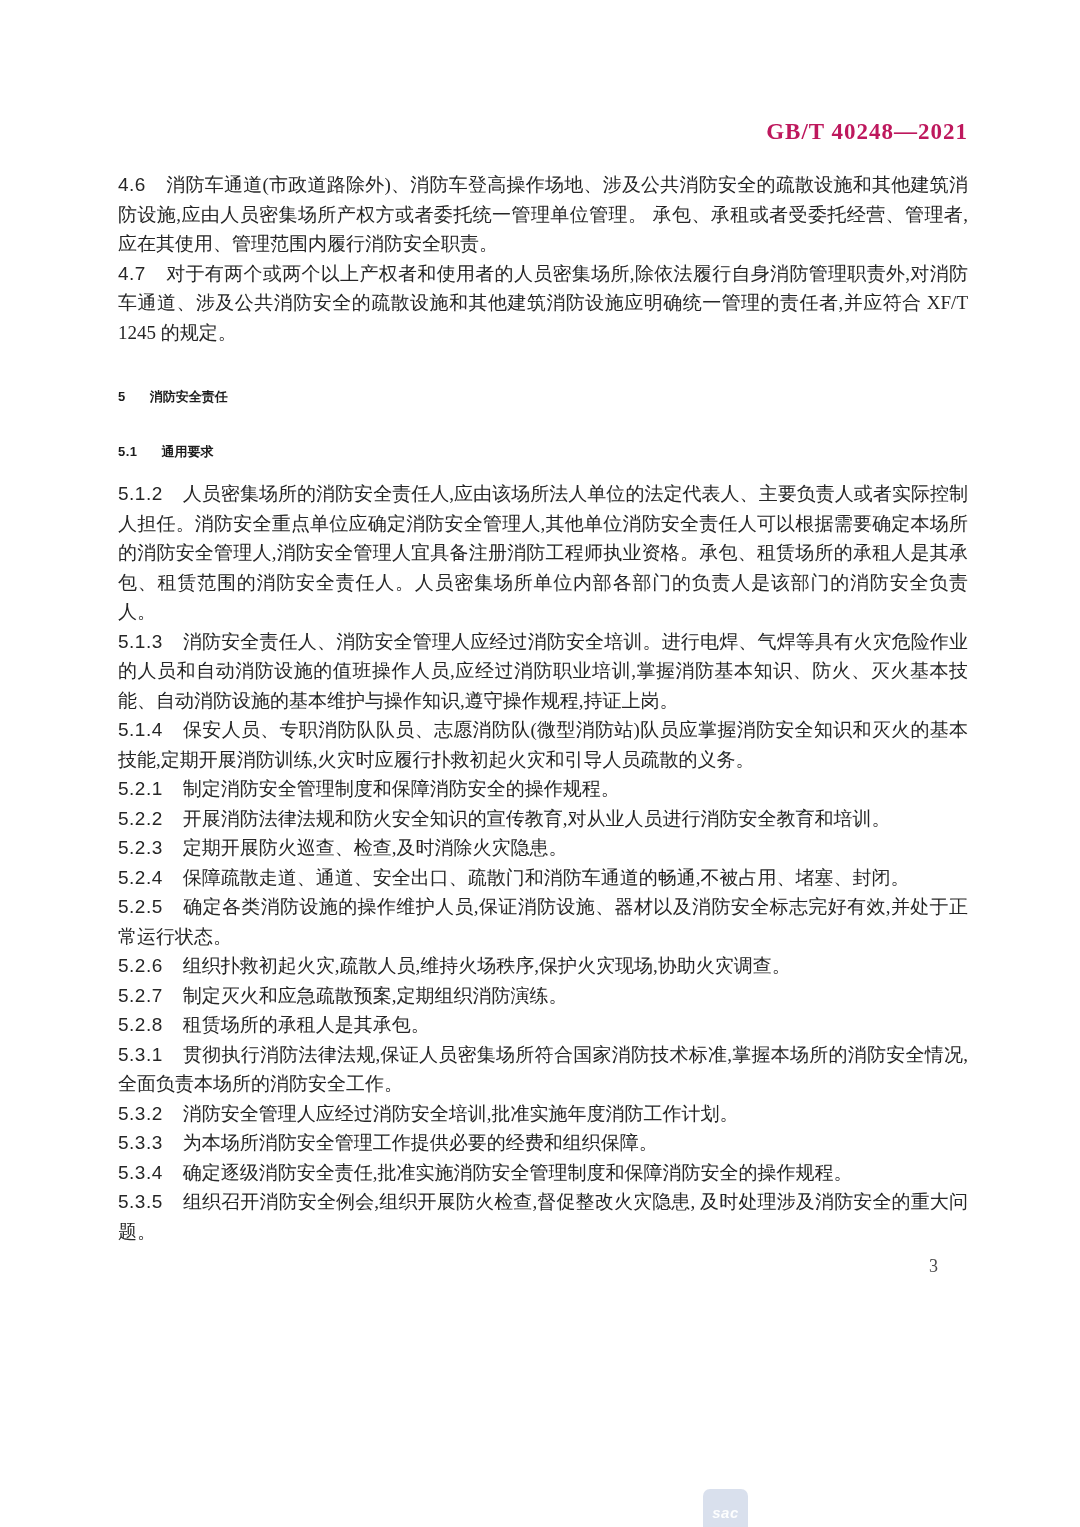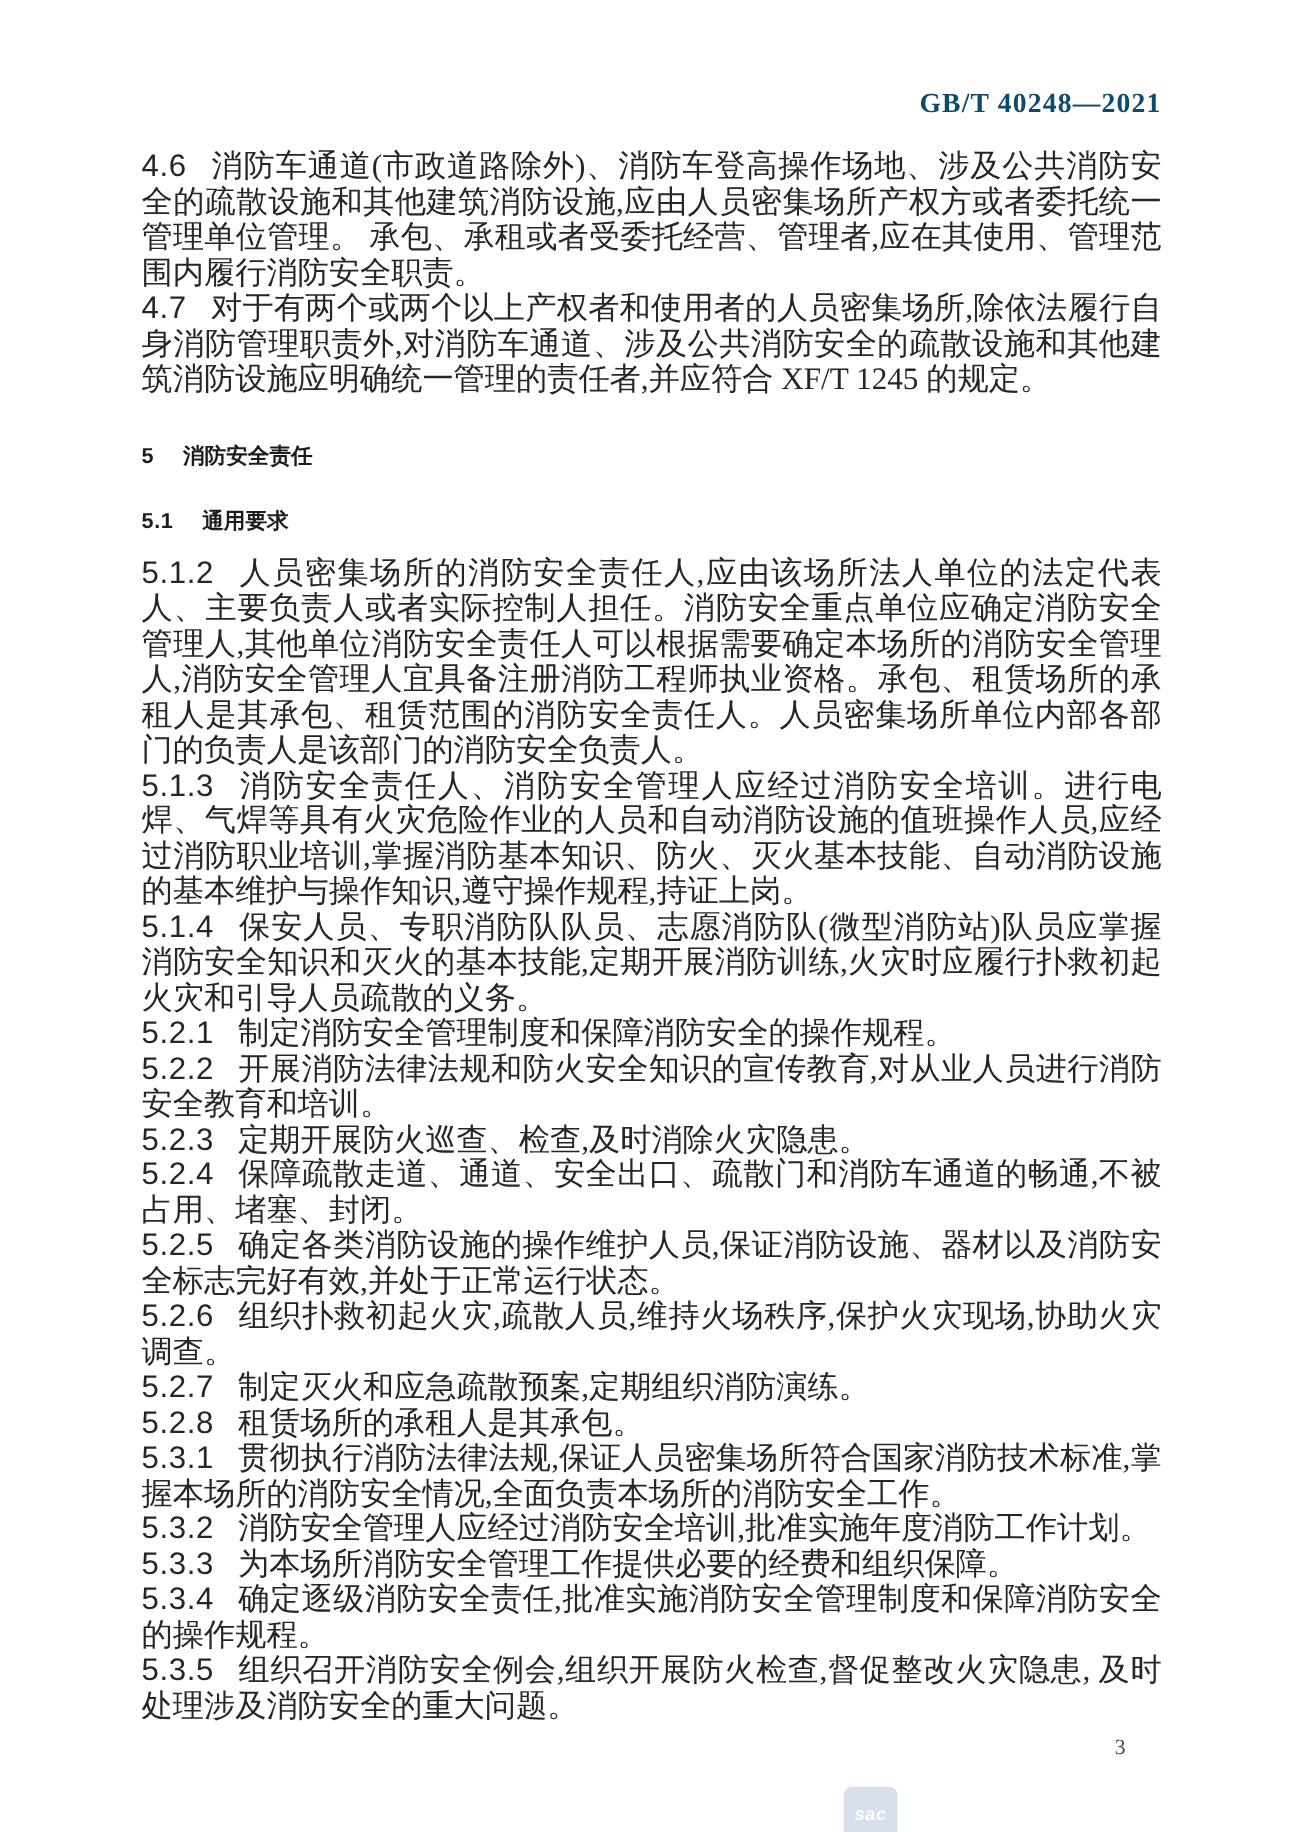--- a/index.html
+++ b/index.html
@@ -15,46 +15,46 @@
     font-family: "Liberation Serif", "DejaVu Serif", serif;
     color: #262626;
   }
   .page {
     position: absolute;
     left: 118px;
     top: 0;
     width: 850px;
   }
   .doc-header {
-    padding-top: 74px;
+    padding-top: 120px;
     text-align: right;
     font-family: "Liberation Serif", "DejaVu Serif", serif;
     font-weight: 700;
     font-size: 23px;
     letter-spacing: 1px;
-    color: #0c4a6e;
+    color: #be185d;
     line-height: 24px;
   }
   .clause {
     margin: 0;
-    font-size: 26px;
+    font-size: 19px;
     line-height: 29.5px;
     text-align: justify;
     color: #262626;
   }
   .clause.first {
     margin-top: 26px;
   }
   .num {
     font-family: "Liberation Sans", "DejaVu Sans", sans-serif;
     margin-right: 20px;
     letter-spacing: 0.5px;
   }
   .h1, .h2 {
-    font-size: 18px;
+    font-size: 13px;
     line-height: 29.5px;
     font-family: "Liberation Sans", "DejaVu Sans", sans-serif;
     font-weight: 700;
     color: #1c1c1c;
     margin: 0;
   }
   .h1 { margin-top: 35px; margin-bottom: 25px; }
   .h2 { margin-top: 14px; margin-bottom: 13px; }
   .h1 .num, .h2 .num { margin-right: 24px; letter-spacing: 0.5px; }
   .page-number {

